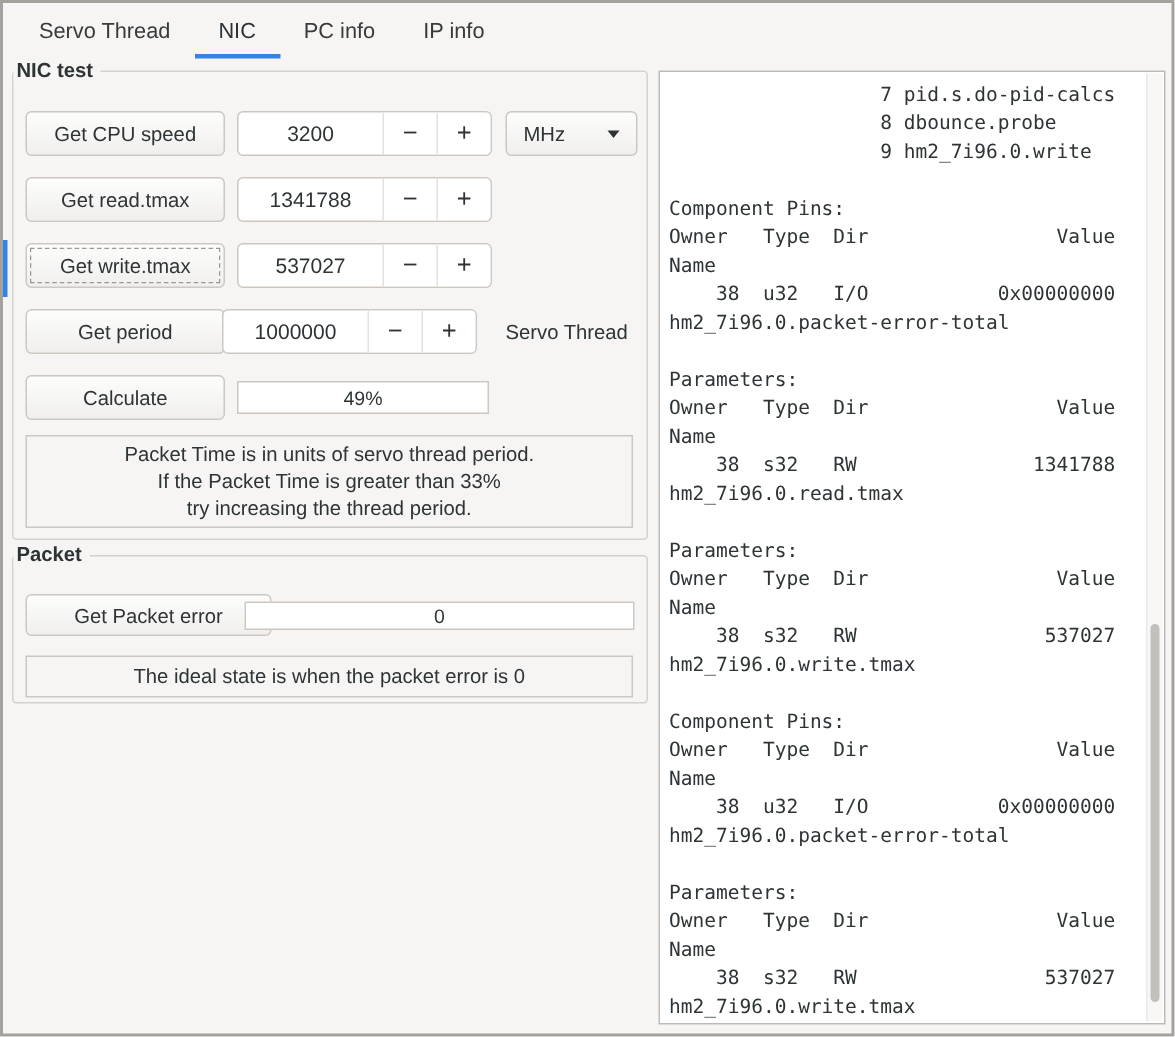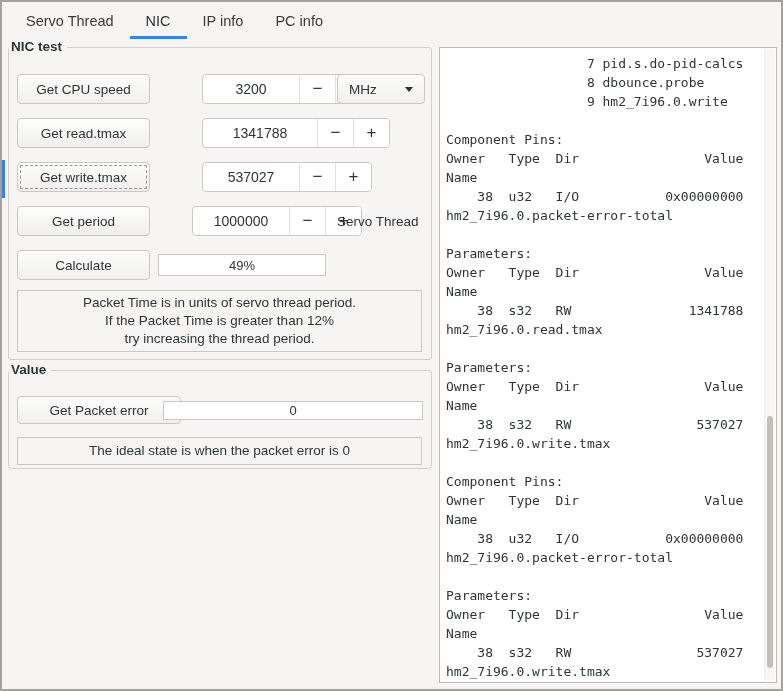--- a/index.html
+++ b/index.html
@@ -75,21 +75,20 @@
     text-align: center;
   }
   
   .spin {
     position: absolute;
     display: flex;
     background: #ffffff;
     border: 1px solid #cdc7c2;
     border-radius: 4px;
     overflow: hidden;
-    margin-left: 44px;
   }
   .spin .val {
     flex: 1;
     display: flex;
     align-items: center;
     justify-content: center;
     font-size: 14px;
     color: #2e3436;
   }
   .spin .sbtn {
@@ -195,42 +194,42 @@
   }
 </style>
 </head>
 <body>
 
 <div class="window">
 
   <div class="tabbar">
     <div class="tab">Servo Thread</div>
     <div class="tab active">NIC</div>
+    <div class="tab">PC info</div>
     <div class="tab">IP info</div>
-    <div class="tab">PC info</div>
   </div>
 
   <div class="edge-highlight"></div>
 
   <div class="frame frame-nic">
     <span class="frame-title">NIC test</span>
 
     <button class="btn" style="left:8px;top:26px;width:133px;height:30px;">Get CPU speed</button>
     <div class="spin" style="left:149px;top:26px;width:170px;height:30px;">
       <div class="val">3200</div>
       <div class="sbtn">−</div>
       <div class="sbtn">+</div>
     </div>
     <div class="combo" style="left:328px;top:26px;width:88px;height:30px;">
       <span>MHz</span>
       <span class="arrow"></span>
     </div>
 
     <button class="btn" style="left:8px;top:70px;width:133px;height:30px;">Get read.tmax</button>
-    <div class="spin" style="left:149px;top:70px;width:188px;height:30px;">
+    <div class="spin" style="left:149px;top:70px;width:170px;height:30px;">
       <div class="val">1341788</div>
       <div class="sbtn">−</div>
       <div class="sbtn">+</div>
     </div>
 
     <button class="btn focused" style="left:8px;top:114px;width:133px;height:30px;">Get write.tmax</button>
     <div class="spin" style="left:149px;top:114px;width:170px;height:30px;">
       <div class="val">537027</div>
       <div class="sbtn">−</div>
       <div class="sbtn">+</div>
@@ -241,26 +240,26 @@
       <div class="val">1000000</div>
       <div class="sbtn">−</div>
       <div class="sbtn">+</div>
     </div>
     <span class="row-label" style="left:328px;top:158px;height:30px;">Servo Thread</span>
 
     <button class="btn" style="left:8px;top:202px;width:133px;height:30px;">Calculate</button>
     <div class="progressbox" style="left:149px;top:206px;width:168px;height:22px;">49%</div>
 
     <div class="notebox" style="left:8px;top:242px;width:405px;height:62px;">Packet Time is in units of servo thread period.
-If the Packet Time is greater than 12%
+If the Packet Time is greater than 33%
 try increasing the thread period.</div>
   </div>
 
   <div class="frame frame-packet">
-    <span class="frame-title">Value</span>
+    <span class="frame-title">Packet</span>
 
     <button class="btn" style="left:8px;top:25px;width:164px;height:28px;">Get Packet error</button>
     <div class="entry" style="left:154px;top:30px;width:260px;height:19px;">0</div>
 
     <div class="notebox" style="left:8px;top:66px;width:405px;height:28px;">The ideal state is when the packet error is 0</div>
   </div>
 
   <div class="output">
     <pre class="output-text">                  7 pid.s.do-pid-calcs
                   8 dbounce.probe

